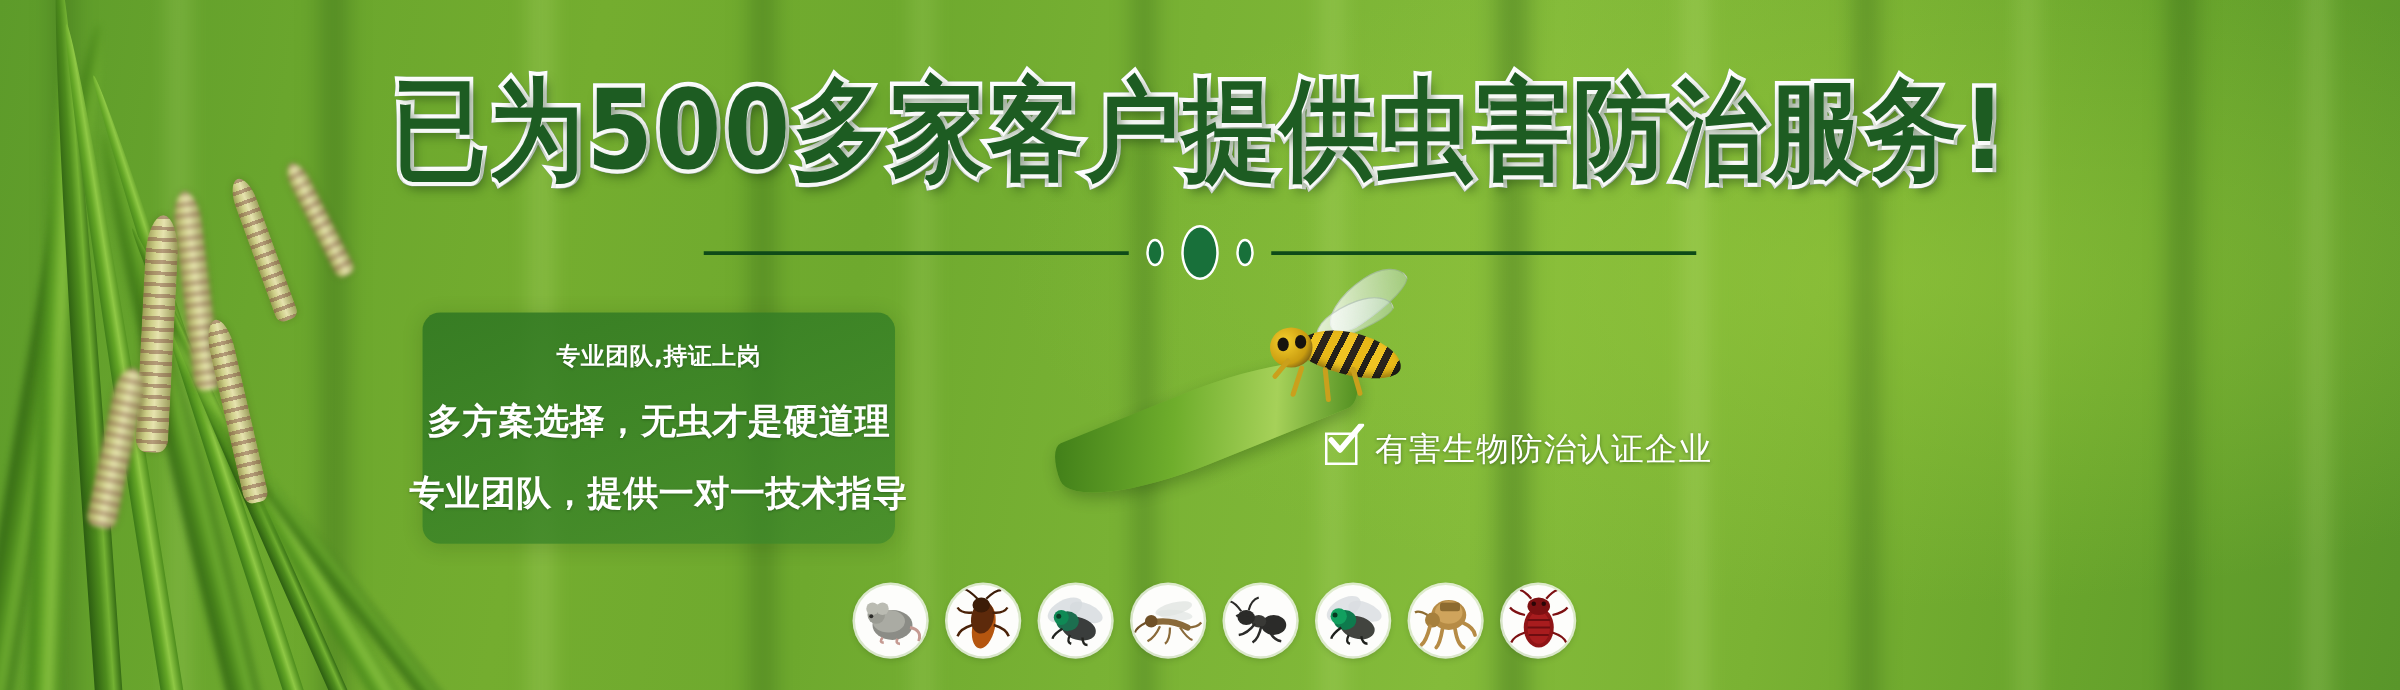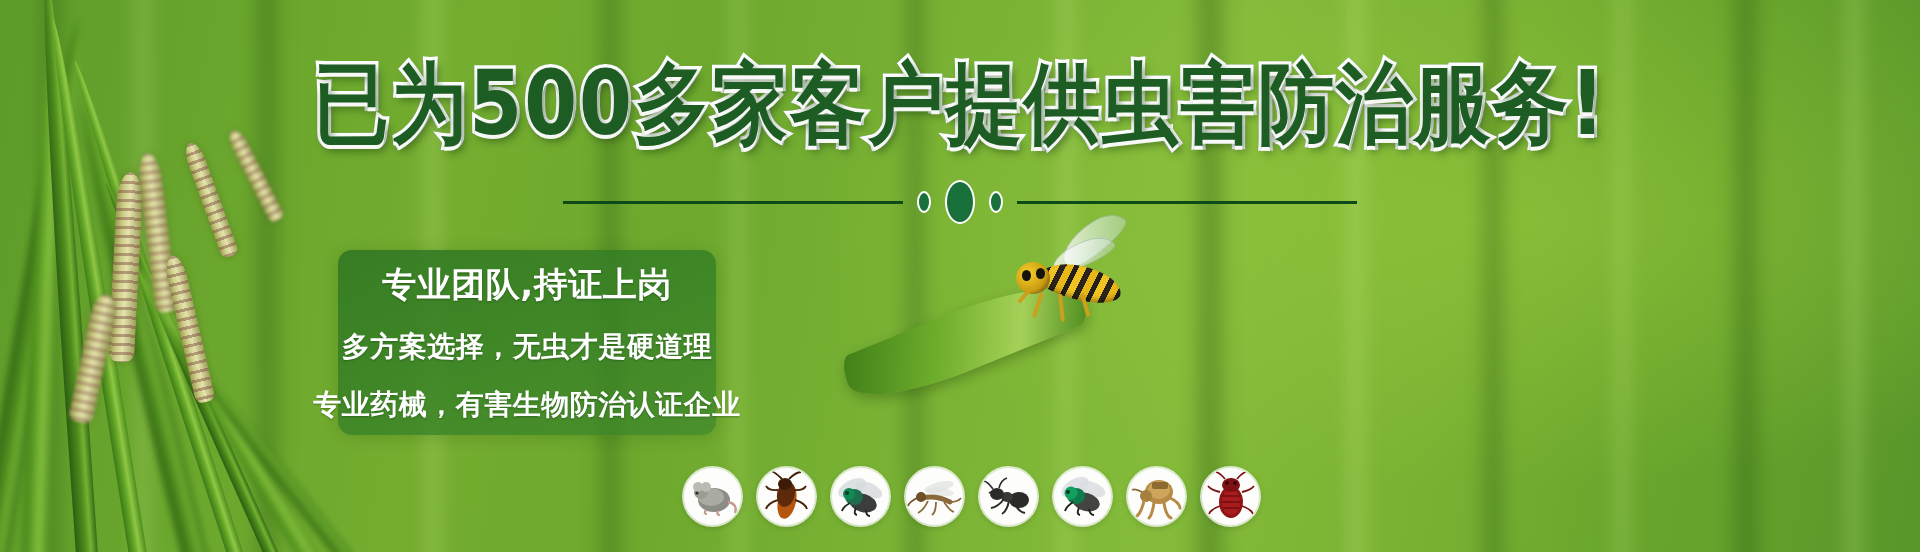--- a/index.html
+++ b/index.html
@@ -117,21 +117,21 @@
     box-shadow:0 2px 16px rgba(20,50,10,.18);
   }
   #panel .lines {
     position:absolute; left:0; top:0; width:100%; height:100%;
     display:flex; flex-direction:column; justify-content:center; align-items:center; gap:20px;
   }
   #panel .claim {
     color:#ffffff;
     font-family:"DejaVu Sans","Liberation Sans",sans-serif;
     font-weight:bold;
-    font-size:34px;
+    font-size:19px;
     letter-spacing:.5px;
     white-space:nowrap;
     text-shadow:0 1px 2px rgba(10,40,5,.35);
   }
   #panel .claim.wide { font-size:28px; }
 
   
   #checks { position:absolute; left:1060px; top:330px; }
   #checks .row { display:flex; align-items:center; gap:14px; height:58px; }
   #checks .row + .row { margin-top:2px; }
@@ -229,25 +229,34 @@
     <span class="dot s"></span>
     <span class="dot b"></span>
     <span class="dot s"></span>
     <span class="rule"></span>
   </div>
 
   <div id="panel">
     <div class="lines">
       <div class="claim">专业团队,持证上岗</div>
       <div class="claim wide">多方案选择，无虫才是硬道理</div>
-      <div class="claim wide">专业药械，有害生物防治认证企业</div>
+      <div class="claim wide">专业团队，提供一对一技术指导</div>
     </div>
   </div>
 
   <div id="checks">
+    <div class="row">
+      <span class="cbox">
+        <span class="sq"></span>
+        <svg class="tick" width="30" height="26" viewBox="0 0 30 26" aria-hidden="true">
+          <path d="M3 13 L10 21 L27 1" fill="none" stroke="#ffffff" stroke-width="4.5" stroke-linecap="round" stroke-linejoin="round"></path>
+        </svg>
+      </span>
+      <span class="txt">有害生物防治认证企业</span>
+    </div>
   </div>
 
   <div id="pests">
 
     <div class="pest" title="鼠">
       <svg width="57" height="57" viewBox="0 0 57 57">
         <ellipse cx="30" cy="32" rx="16" ry="12" fill="#8b8c86"></ellipse>
         <ellipse cx="27" cy="29" rx="13" ry="9" fill="#aaaba3"></ellipse>
         <circle cx="17" cy="24" r="7" fill="#9a9b93"></circle>
         <circle cx="14" cy="19" r="5" fill="#babbb2"></circle>

